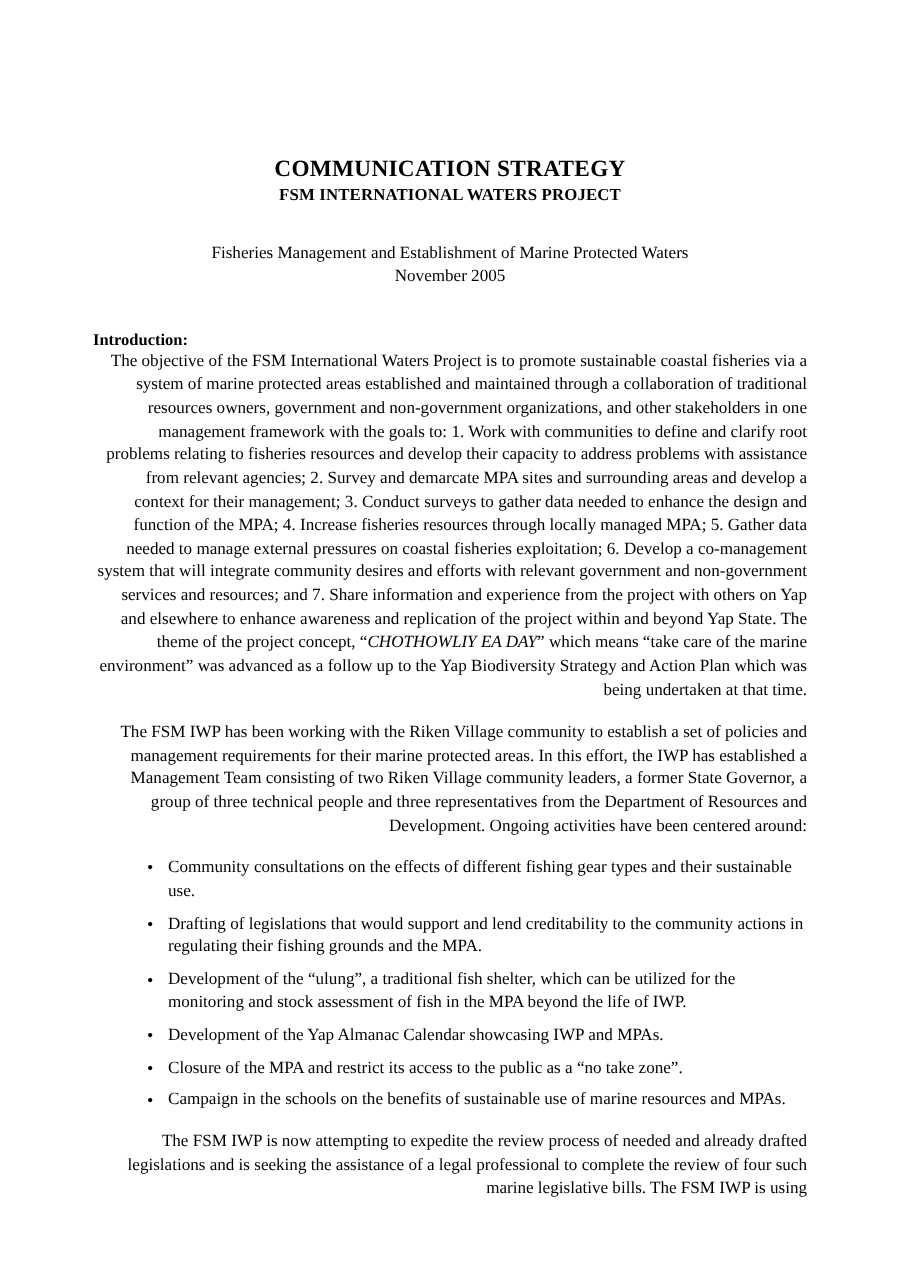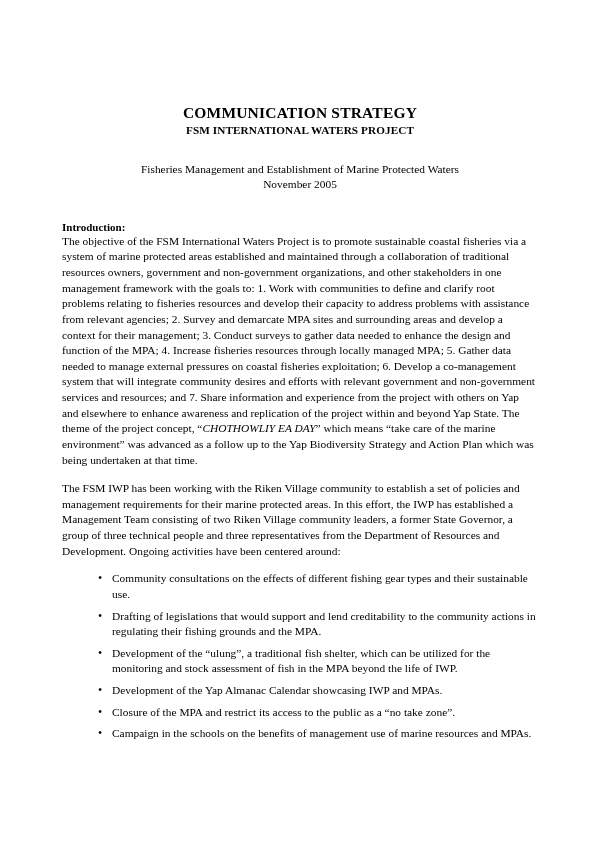--- a/index.html
+++ b/index.html
@@ -43,21 +43,21 @@
   .spacer-lg { height: 28px; }
   .section-heading {
     font-weight: bold;
     font-size: 11px;
     margin: 0 0 1px 0;
   }
   p.body {
     font-size: 11.4px;
     line-height: 1.37;
     margin: 0 0 13px 0;
-    text-align: left;
+    text-align: right;
   }
   p.body.tight { margin-bottom: 0; }
   ul.bullets {
     margin: 12px 0 0 0;
     padding-left: 36px;
     list-style: none;
   }
   ul.bullets li {
     font-size: 11.4px;
     line-height: 1.37;
@@ -95,17 +95,18 @@
   <p class="body"><span>The objective of the FSM International Waters Project is to promote sustainable coastal fisheries via a system of marine protected areas established and maintained through a collaboration of traditional resources owners, government and non-government organizations, and other stakeholders in one management framework with the goals to: 1. Work with communities to define and clarify root problems relating to fisheries resources and develop their capacity to address problems with assistance from relevant agencies; 2. Survey and demarcate MPA sites and surrounding areas and develop a context for their management; 3.   Conduct surveys to gather data needed to enhance the design and function of the MPA; 4.  Increase fisheries resources through locally managed MPA; 5. Gather data needed to manage external pressures on coastal fisheries exploitation; 6. Develop a co-management system that will integrate community desires and efforts with relevant government and non-government services and resources; and 7.  Share information and experience from the project with others on Yap and elsewhere to enhance awareness and replication of the project within and beyond Yap State. The theme of the project concept, “</span><span class="italic">CHOTHOWLIY EA DAY</span><span>” which means “take care of the marine environment” was advanced as a follow up to the Yap Biodiversity Strategy and Action Plan which was being undertaken at that time.</span></p>
 
   <p class="body tight">The FSM IWP has been working with the Riken Village community to establish a set of policies and management requirements for their marine protected areas.  In this effort, the IWP has established a Management Team consisting of two Riken Village community leaders, a former State Governor, a group of three technical people and three representatives from the Department of Resources and Development.  Ongoing activities have been centered around:</p>
 
   <ul class="bullets">
     <li>Community consultations on the effects of different fishing gear types and their sustainable use.</li>
     <li>Drafting of legislations that would support and lend creditability to the community actions in regulating their fishing grounds and the MPA.</li>
     <li>Development of the “ulung”, a traditional fish shelter, which can be utilized for the monitoring and stock assessment of fish in the MPA beyond the life of IWP.</li>
     <li>Development of the Yap Almanac Calendar showcasing IWP and MPAs.</li>
     <li>Closure of the MPA and restrict its access to the public as a “no take zone”.</li>
-    <li>Campaign in the schools on the benefits of management use of marine resources and MPAs.</li>
+    <li>Campaign in the schools on the benefits of sustainable use of marine resources and MPAs.</li>
   </ul>
 
+  <p class="body indent-para" style="margin-top:12px;">The FSM IWP is now attempting to expedite the review process of needed and already drafted legislations and is seeking the assistance of a legal professional to complete the review of four such marine legislative bills.  The FSM IWP is using</p>
 
 </div>
 
 </body></html>

